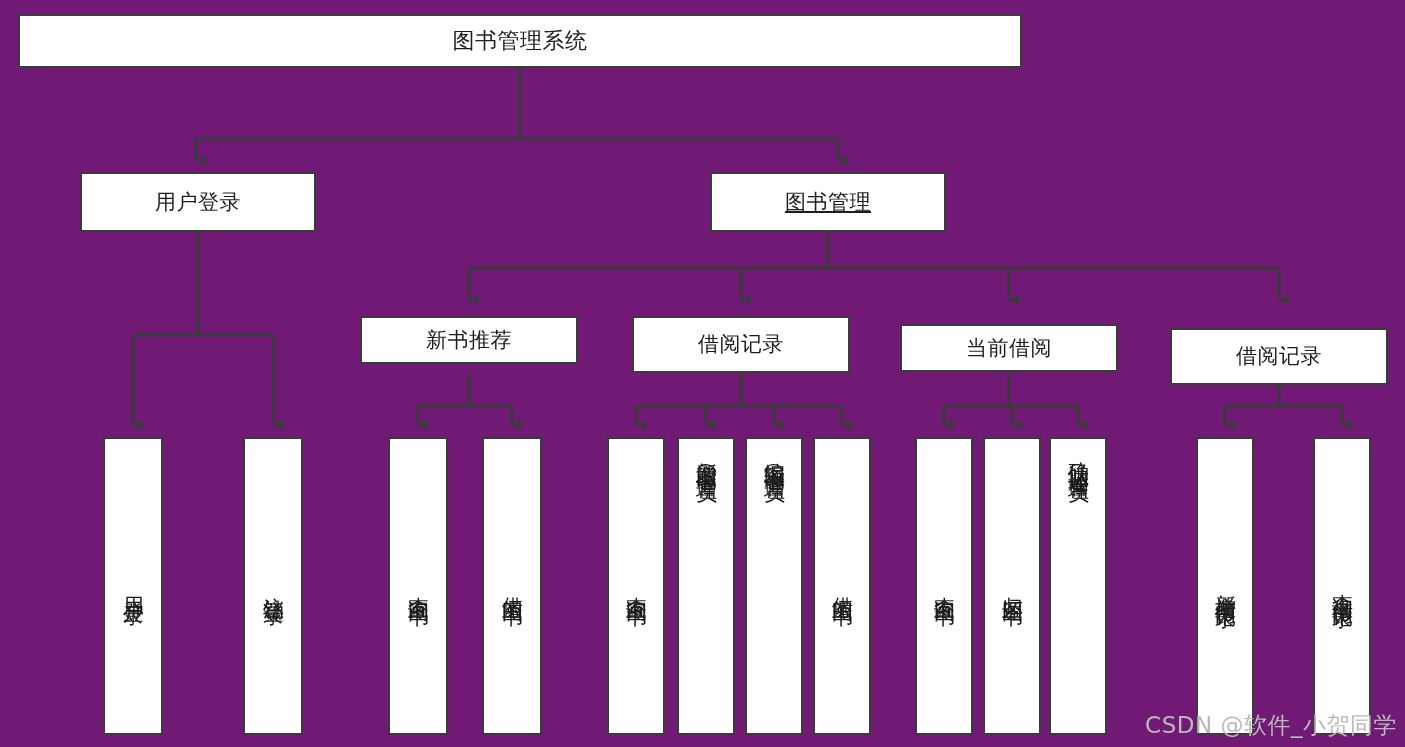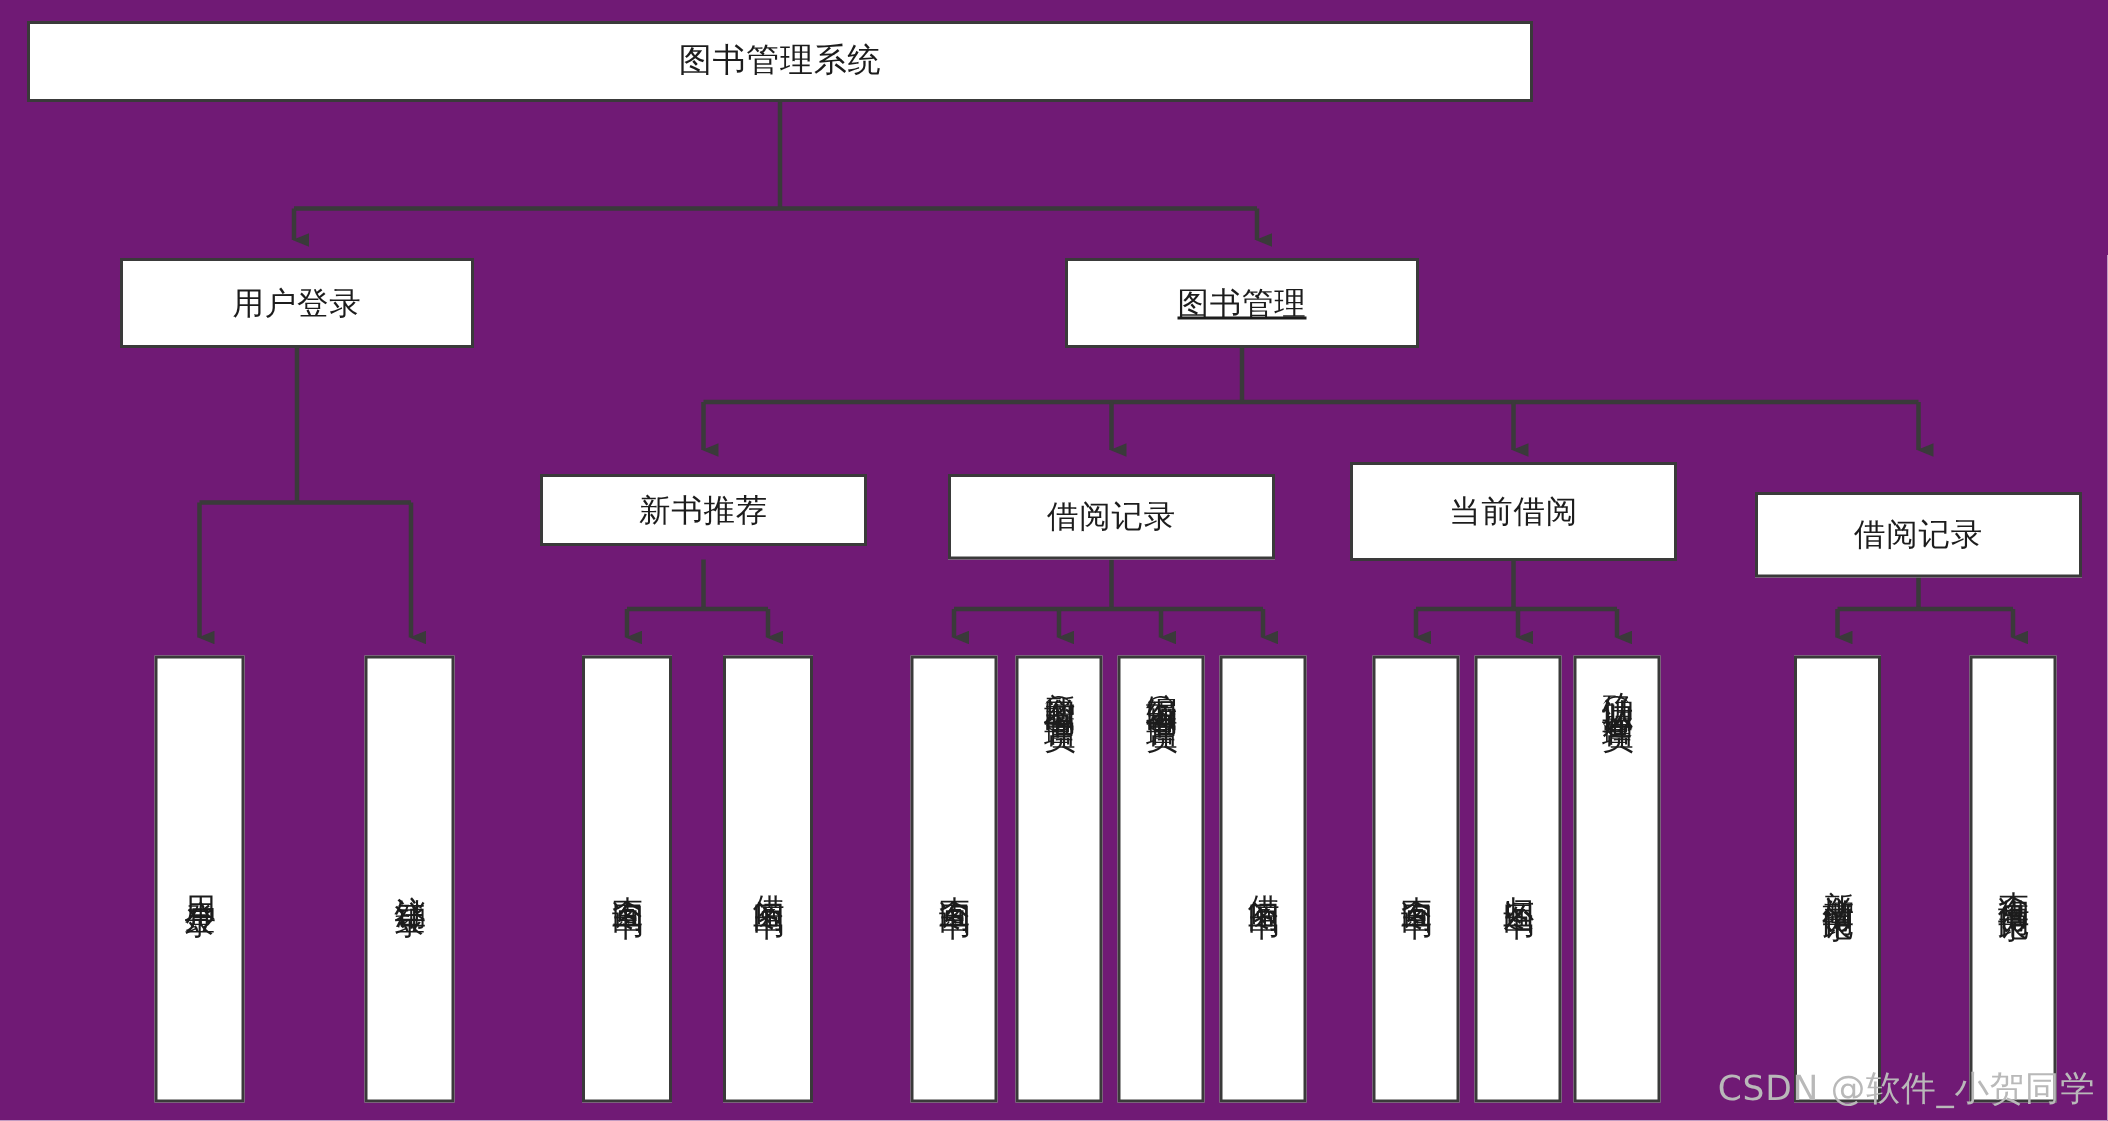--- a/index.html
+++ b/index.html
@@ -142,21 +142,21 @@
   <div class="node horiz" style="left:710px; top:172px; width:236px; height:60px;text-decoration:underline;">
     <span class="node-label">图书管理</span>
   </div>
 
   <div class="node horiz" style="left:360px; top:316px; width:218px; height:48px;">
     <span class="node-label">新书推荐</span>
   </div>
   <div class="node horiz" style="left:632px; top:316px; width:218px; height:57px;">
     <span class="node-label">借阅记录</span>
   </div>
-  <div class="node horiz" style="left:900px; top:308px; width:218px; height:66px;">
+  <div class="node horiz" style="left:900px; top:324px; width:218px; height:48px;">
     <span class="node-label">当前借阅</span>
   </div>
   <div class="node horiz" style="left:1170px; top:328px; width:218px; height:57px;">
     <span class="node-label">借阅记录</span>
   </div>
 
   <div class="node vert centered" style="left:103px; top:437px; width:60px; height:298px;">
     <span class="node-label">用户登录</span>
   </div>
   <div class="node vert centered" style="left:243px; top:437px; width:60px; height:298px;">

